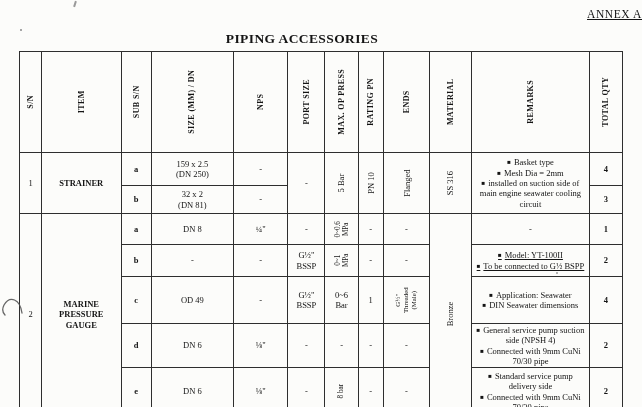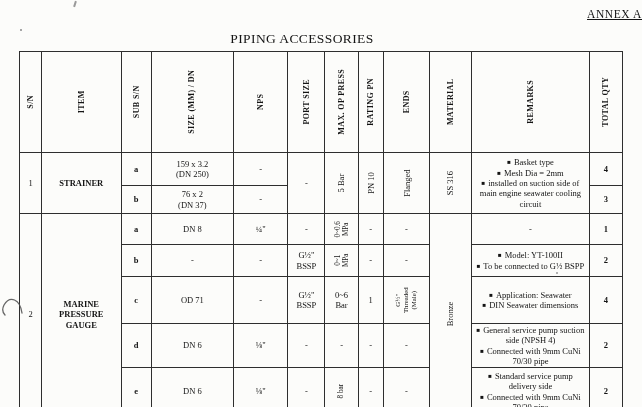--- a/index.html
+++ b/index.html
@@ -9,21 +9,21 @@
     overflow:hidden;
   }
   
   .annex{
     position:absolute;top:8px;right:0;
     font-size:11.5px;font-weight:normal;letter-spacing:.6px;
     text-decoration:underline;
   }
   .title{
     position:absolute;top:31px;left:0;width:604px;
-    text-align:center;font-size:13.5px;font-weight:normal;letter-spacing:.4px;
+    text-align:center;font-size:13.5px;font-weight:bold;letter-spacing:.4px;
   }
   
   table.acc{
     position:absolute;left:19px;top:51px;width:604px;height:355px;
     border-collapse:collapse;table-layout:fixed;
   }
   table.acc th,table.acc td{
     border:1px solid #2e2e2e;padding:1px 2px;overflow:hidden;
     font-size:8.5px;line-height:1.2;text-align:center;vertical-align:middle;
     background:transparent;
@@ -47,21 +47,21 @@
   .sub-cell{font-weight:bold;}
   .sn-cell{font-size:9px;}
   .qty-cell{font-weight:bold;font-size:9px;}
   .two-line{line-height:1.25;}
   .remarks{
     text-align:left;vertical-align:top;padding:2px 3px 1px 4px;
   }
   .remarks .blt{display:block;}
   .remarks .blt > span::before{content:"\25A0";font-size:.72em;margin-right:3px;position:relative;top:-1px;}
   .rm-g1{font-size:8.3px;line-height:11.4px;}
-  .rm-b{font-size:8.2px;line-height:10px;}
+  .rm-b{font-size:8.2px;line-height:10px;text-decoration:underline;}
   .rm-c{font-size:8.3px;line-height:12px;}
   .rm-d{font-size:7px;line-height:9.2px;}
   .rm-e{font-size:7.2px;line-height:11px;}
   .press-c{line-height:1.25;font-size:8.5px;}
   .f7{font-size:7.2px;line-height:1.15;}
   .f65{font-size:6.8px;line-height:1.2;}
   
   .pen-mark{position:absolute;left:1px;top:291px;pointer-events:none;opacity:.85;}
   .speck1{position:absolute;left:20px;top:29px;width:2px;height:2px;background:#8a8a8a;border-radius:50%;}
   .speck2{position:absolute;left:74px;top:1px;width:2px;height:6px;background:#9a9a9a;transform:rotate(18deg);}
@@ -154,21 +154,21 @@
           </th>
       </tr>
     </thead>
     <tbody>
 
       <tr style="height:33px">
         <td rowspan="2" class="sn-cell">1</td>
         <td rowspan="2" class="item-cell">STRAINER</td>
         <td class="sub-cell">a</td>
         <td class="two-line">
-            <div>159 x 3.2</div>
+            <div>159 x 2.5</div>
             <div>(DN 250)</div>
           </td>
         <td>-</td>
         <td rowspan="2">-</td>
         <td rowspan="2">
             <div class="rotbox h-g1">
               <span class="rot">5 Bar</span>
             </div>
           </td>
         <td rowspan="2">
@@ -189,22 +189,22 @@
         <td rowspan="2" class="remarks rm-g1">
           <div class="blt"><span>Basket type</span></div>
           <div class="blt"><span>Mesh Dia = 2mm</span></div>
           <div class="blt"><span>installed on suction side of main engine seawater cooling circuit</span></div>
         </td>
         <td class="qty-cell">4</td>
       </tr>
       <tr style="height:28px">
         <td class="sub-cell">b</td>
         <td class="two-line">
-            <div>76 x 2</div>
-            <div>(DN 37)</div>
+            <div>32 x 2</div>
+            <div>(DN 81)</div>
           </td>
         <td>-</td>
         <td class="qty-cell">3</td>
       </tr>
 
       <tr style="height:31px">
         <td rowspan="5" class="sn-cell">2</td>
         <td rowspan="5" class="item-cell">MARINE PRESSURE GAUGE</td>
         <td class="sub-cell">a</td>
         <td>DN 8</td>
@@ -238,21 +238,21 @@
         <td>-</td>
         <td>-</td>
         <td class="remarks rm-b">
           <div class="blt"><span>Model: YT-100II</span></div>
           <div class="blt"><span>To be connected to G½ BSPP</span></div>
         </td>
         <td class="qty-cell">2</td>
       </tr>
       <tr style="height:47px">
         <td class="sub-cell">c</td>
-        <td>OD 71</td>
+        <td>OD 49</td>
         <td>-</td>
         <td class="two-line">G½" BSSP</td>
         <td class="press-c">
             <div>0~6</div>
             <div>Bar</div>
           </td>
         <td>1</td>
         <td>
             <div class="rotbox h-r47">
               <span class="rotwrap f65" style="width:34px">G½" Threaded (Male)</span>

